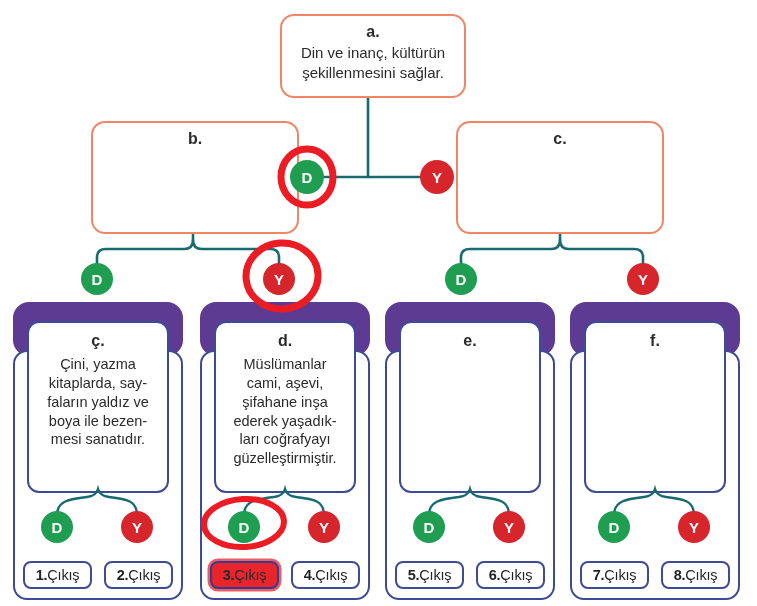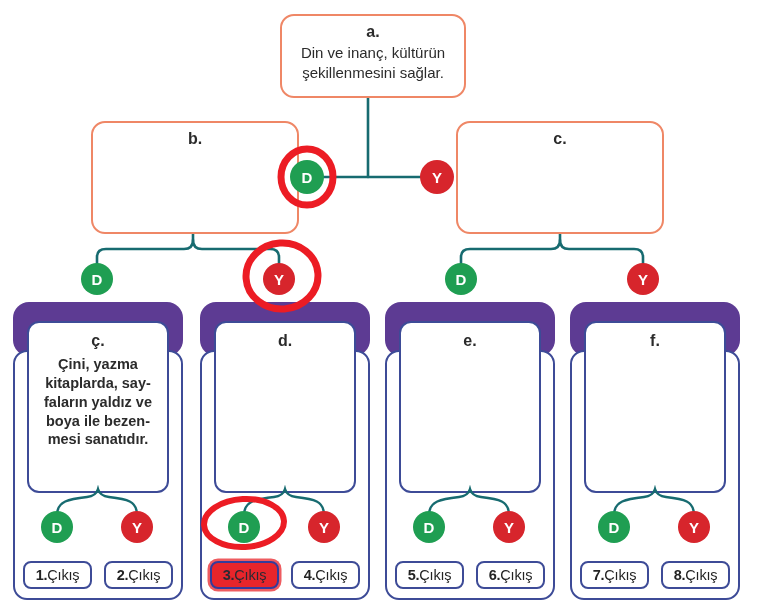--- a/index.html
+++ b/index.html
@@ -36,21 +36,21 @@
   .col .hdr{position:absolute;left:0;top:0;width:170px;height:54px;background:#5d3b93;border-radius:16px;}
   .col .outer{
     position:absolute;left:0;top:48px;width:170px;height:250px;box-sizing:border-box;
     background:#fff;border:2.6px solid #3d4b97;border-radius:14px;
   }
   .col .card{
     position:absolute;left:14px;top:19px;width:142px;height:172px;box-sizing:border-box;
     background:#fff;border:2.6px solid #3d4b97;border-radius:12px;text-align:center;padding-top:9px;
   }
   .col .card .lbl{font-weight:bold;font-size:16px;margin-bottom:5px;}
-  .col .card .txt{font-size:14.5px;line-height:1.3;white-space:pre-line;font-weight:bold;}
+  .col .card .txt{font-size:14.5px;line-height:1.3;white-space:pre-line;}
   .col svg.brace{position:absolute;left:0;top:183px;width:170px;height:32px;pointer-events:none;}
   .exit{
     position:absolute;top:259px;width:69px;height:28px;box-sizing:border-box;
     background:#fff;border:2.6px solid #3d4b97;border-radius:8px;
     display:flex;align-items:center;justify-content:center;
     font-size:14.5px;color:#232323;letter-spacing:-.2px;cursor:default;
   }
   .exit .num{font-weight:bold;}
   .exit.answer{
     background:#e8252b;border-color:#343b9b;color:#2a2a33;
@@ -119,20 +119,26 @@
       <span class="num">2.</span>
         <span>Çıkış</span>
     </div>
   </div>
 
   <div class="col" style="left:200px;">
     <div class="hdr"></div>
     <div class="outer"></div>
     <div class="card">
       <div class="lbl">d.</div>
+      <div class="txt">Müslümanlar
+cami, aşevi,
+şifahane inşa
+ederek yaşadık-
+ları coğrafyayı
+güzelleştirmiştir.</div>
     </div>
     <svg class="brace" viewBox="0 0 170 32">
       <path d="M44,30 C44,16 56,14 74,12 Q83,11 85,4 Q87,11 96,12 C114,14 124,16 124,30" fill="none" stroke="#176b70" stroke-width="2.4" stroke-linecap="round"></path>
     </svg>
     <div class="dot g sm" style="left:28px;top:209px;">D</div>
     <div class="dot r sm" style="left:108px;top:209px;">Y</div>
     <div class="exit answer" style="left:10px;">
       <span class="num">3.</span>
         <span>Çıkış</span>
     </div>

